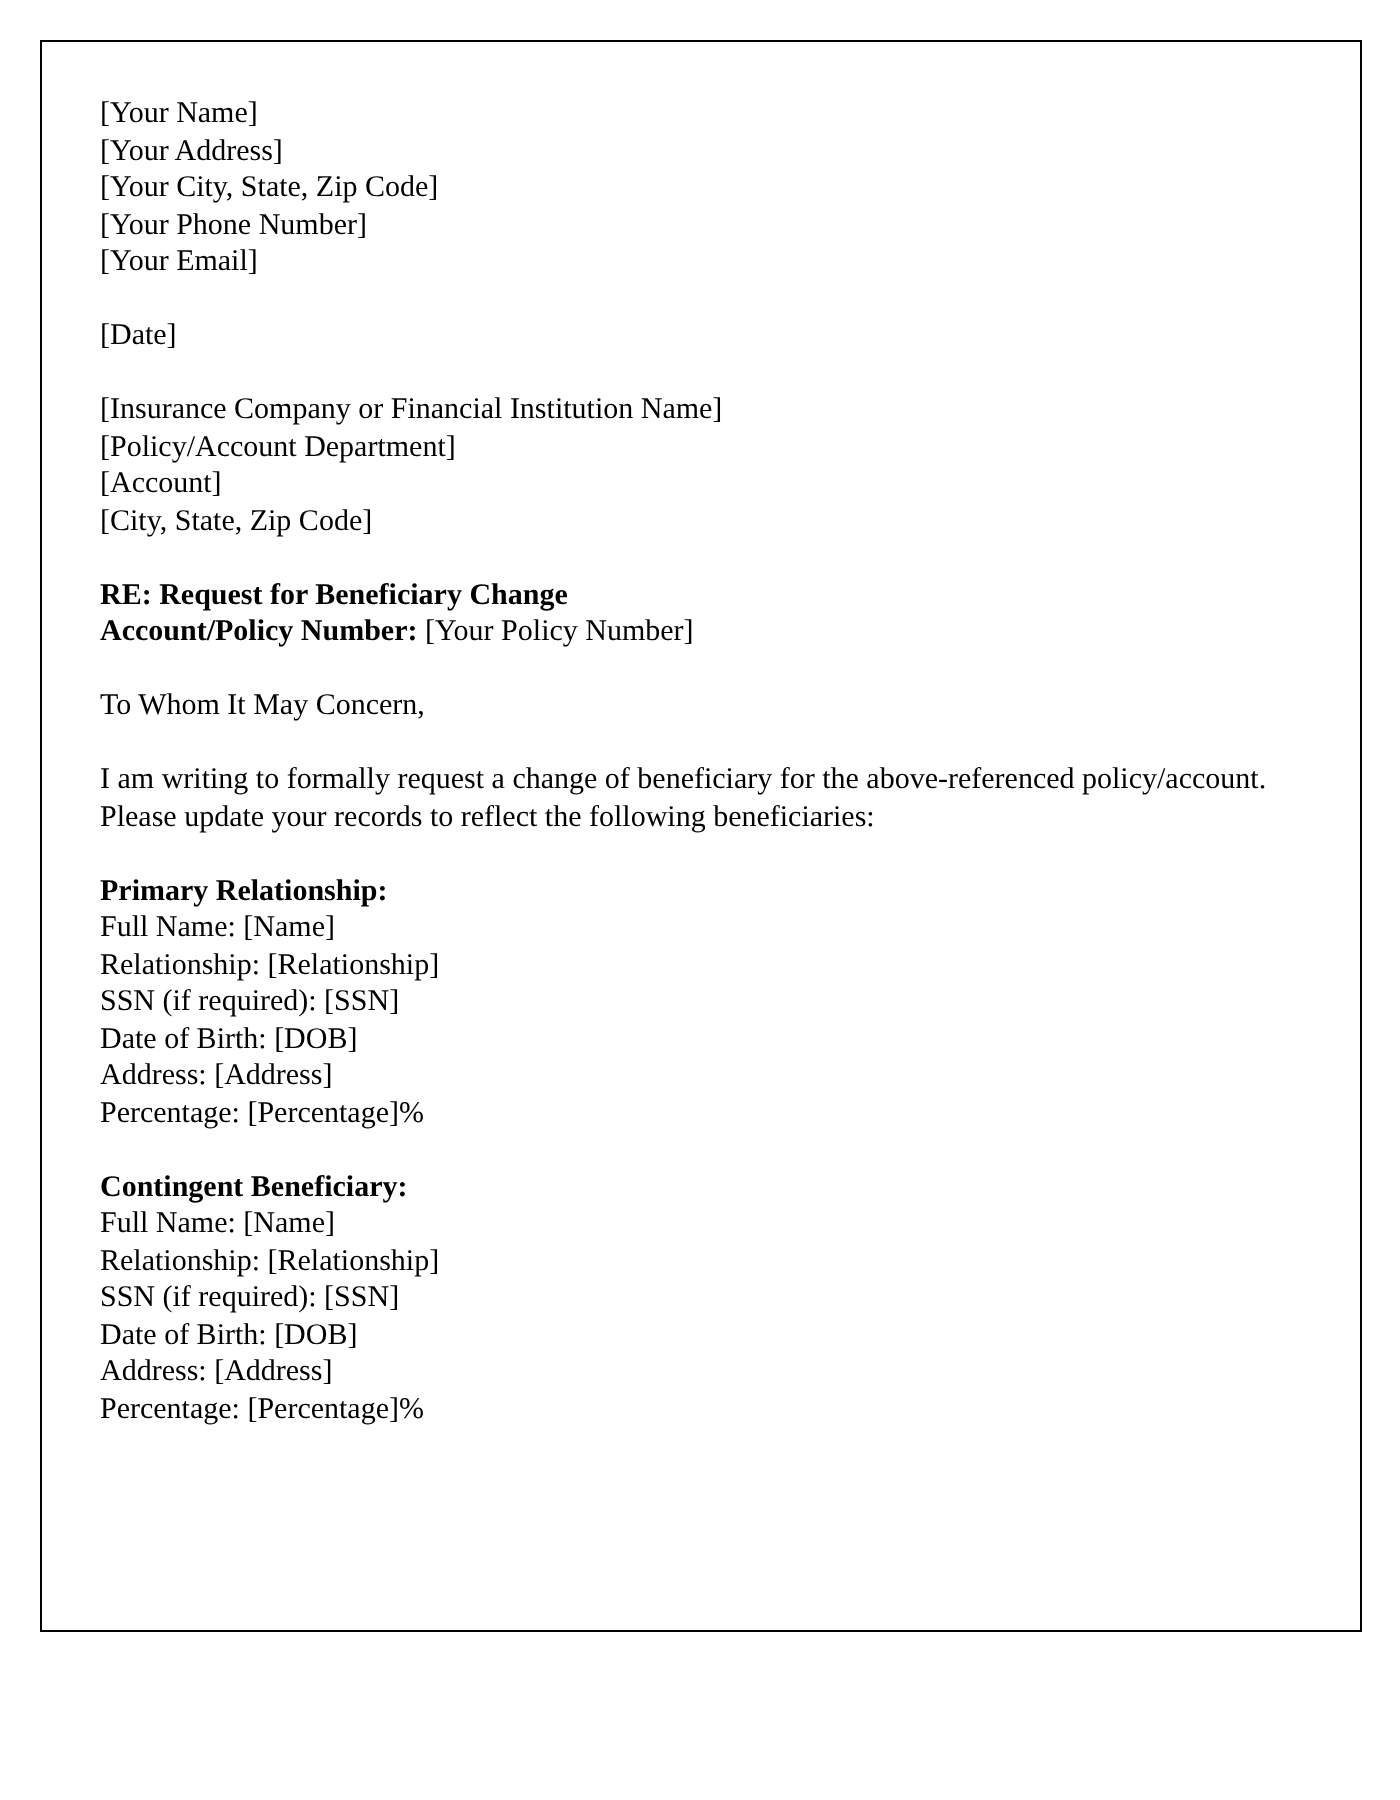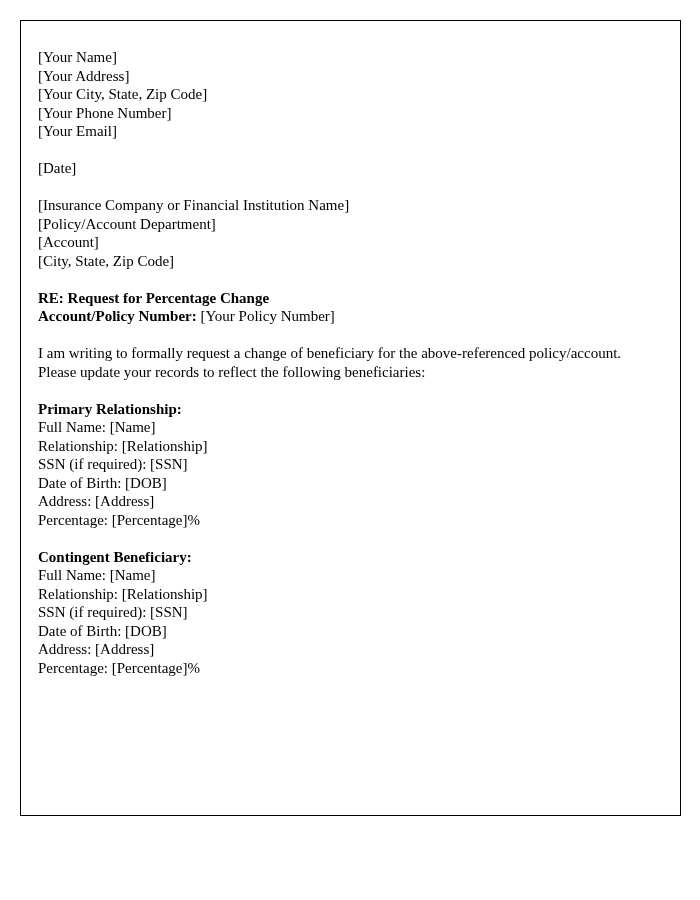--- a/index.html
+++ b/index.html
@@ -16,21 +16,21 @@
   }
   .page {
     box-sizing: border-box;
     position: absolute;
     left: 20px;
     top: 20px;
     width: 661px;
     height: 796px;
     border: 1px solid #000000;
     background: #ffffff;
-    padding: 27px 26px 0 17px;
+    padding: 27px 26px 0 29px;
     overflow: hidden;
   }
   .letter {
     font-size: 15px;
     line-height: 18.5px;
     width: 606px;
   }
   .letter p {
     margin: 0 0 18.5px 0;
   }
@@ -57,25 +57,28 @@
     </p>
 
     <p>
       <span>[Insurance Company or Financial Institution Name]</span><br>
       <span>[Policy/Account Department]</span><br>
       <span>[Account]</span><br>
       <span>[City, State, Zip Code]</span>
     </p>
 
     <p>
-      <strong>RE: Request for Percentage Change</strong><br>
+      <strong>RE: Request for Beneficiary Change</strong><br>
       <strong>Account/Policy Number:</strong>
       <span>[Your Policy Number]</span>
     </p>
 
+    <p>
+      <span>To Whom It May Concern,</span>
+    </p>
 
     <p>I am writing to formally request a change of beneficiary for the above-referenced policy/account. Please update your records to reflect the following beneficiaries:</p>
 
     <p>
       <strong>Primary Relationship:</strong><br>
       <span>Full Name: [Name]</span><br>
       <span>Relationship: [Relationship]</span><br>
       <span>SSN (if required): [SSN]</span><br>
       <span>Date of Birth: [DOB]</span><br>
       <span>Address: [Address]</span><br>

